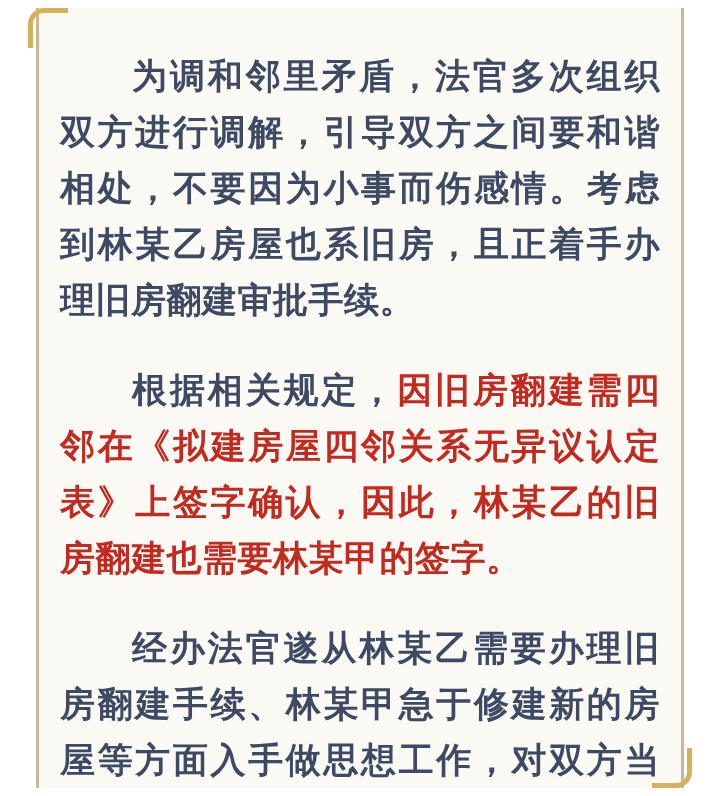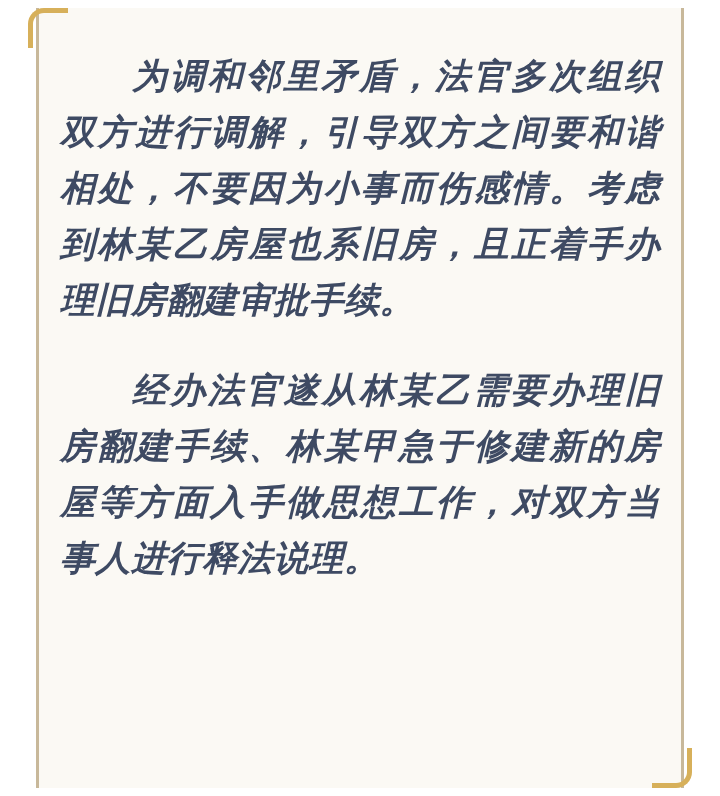--- a/index.html
+++ b/index.html
@@ -12,21 +12,20 @@
     background: #ffffff;
     font-family: "Liberation Sans", sans-serif;
     overflow: hidden;
   }
   .page {
     position: relative;
     width: 720px;
     height: 564px;
     background: #ffffff;
     box-sizing: border-box;
-    font-style: italic;
   }
   .card {
     position: absolute;
     left: 36px;
     top: 8px;
     width: 648px;
     height: 780px;
     background: #fbf9f4;
     box-sizing: border-box;
     border-left: 3px solid #c8b89a;
@@ -93,17 +92,20 @@
 
   <div class="card"></div>
 
   <div class="corner corner-tl"></div>
   <div class="corner corner-br"></div>
 
   <div class="content">
 
     <p class="para para-1">为调和邻里矛盾，法官多次组织双方进行调解，引导双方之间要和谐相处，不要因为小事而伤感情。考虑到林某乙房屋也系旧房，且正着手办理旧房翻建审批手续。</p>
 
+    <p class="para para-2">
+      <span class="plain">根据相关规定，</span><span class="hl">因旧房翻建需四邻在《拟建房屋四邻关系无异议认定表》上签字确认，因此，林某乙的旧房翻建也需要林某甲的签字。</span>
+    </p>
 
     <p class="para para-3">经办法官遂从林某乙需要办理旧房翻建手续、林某甲急于修建新的房屋等方面入手做思想工作，对双方当事人进行释法说理。</p>
 
   </div>
 </div>
 
 </body></html>

